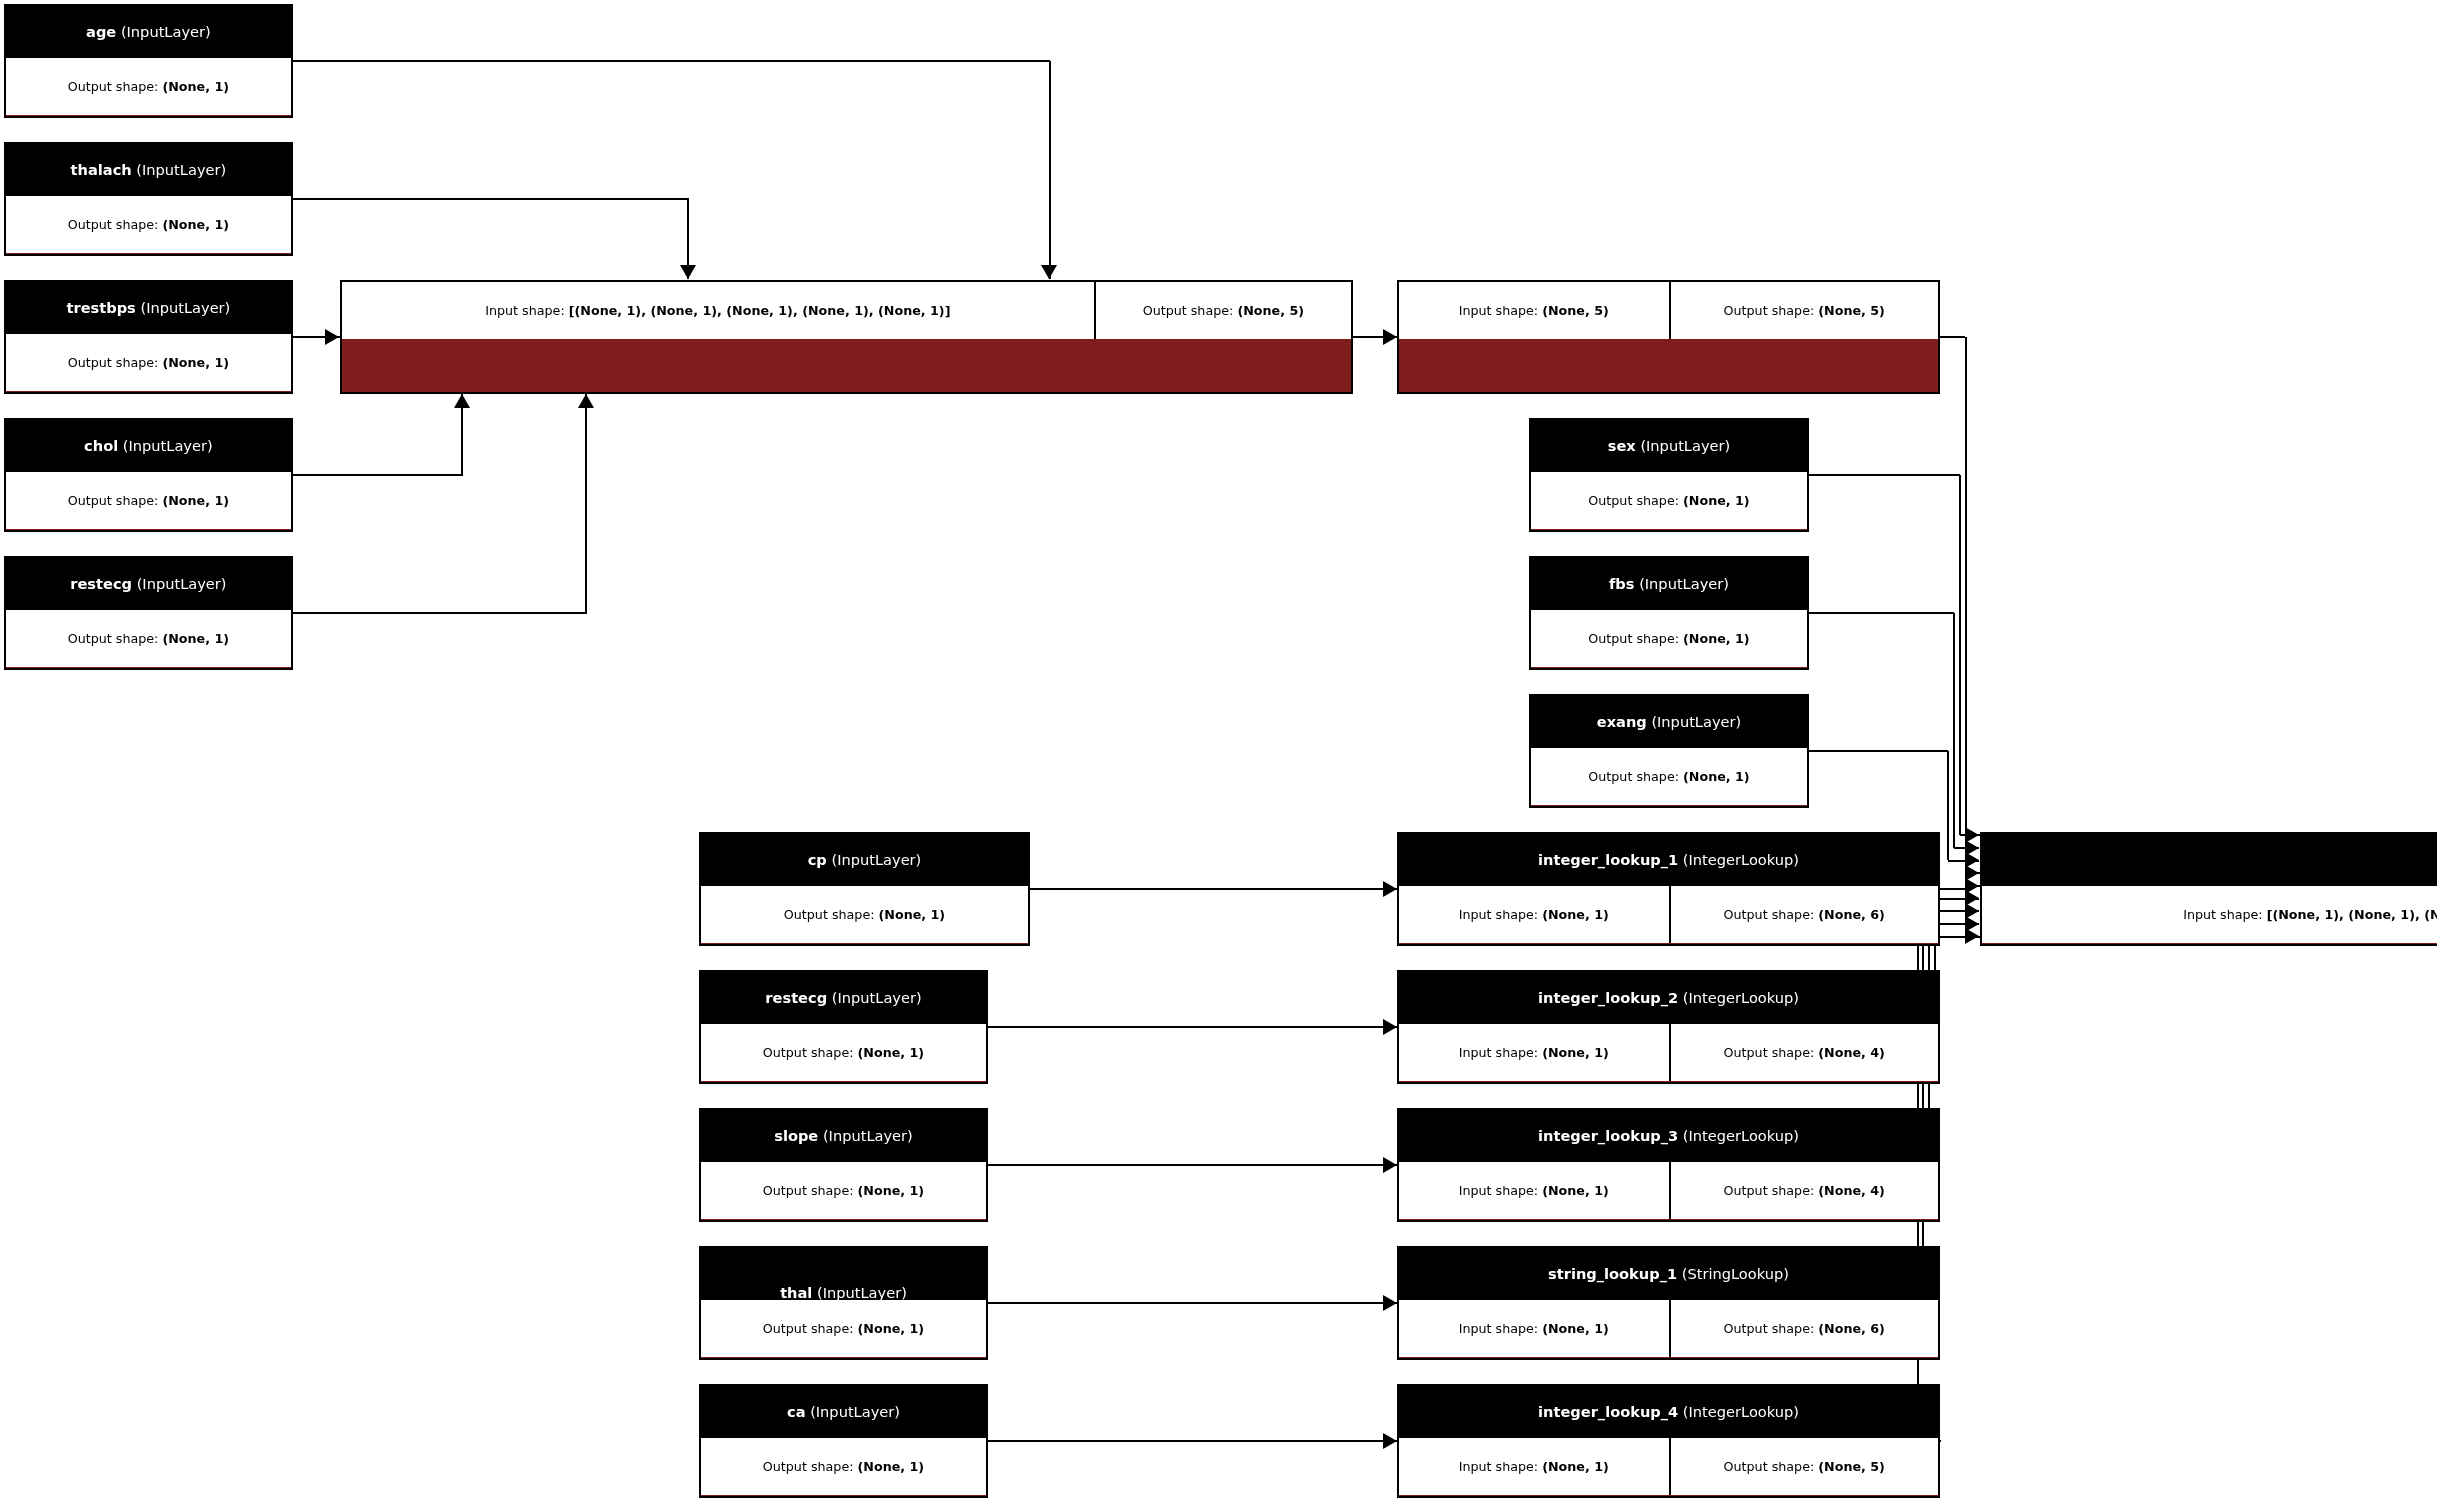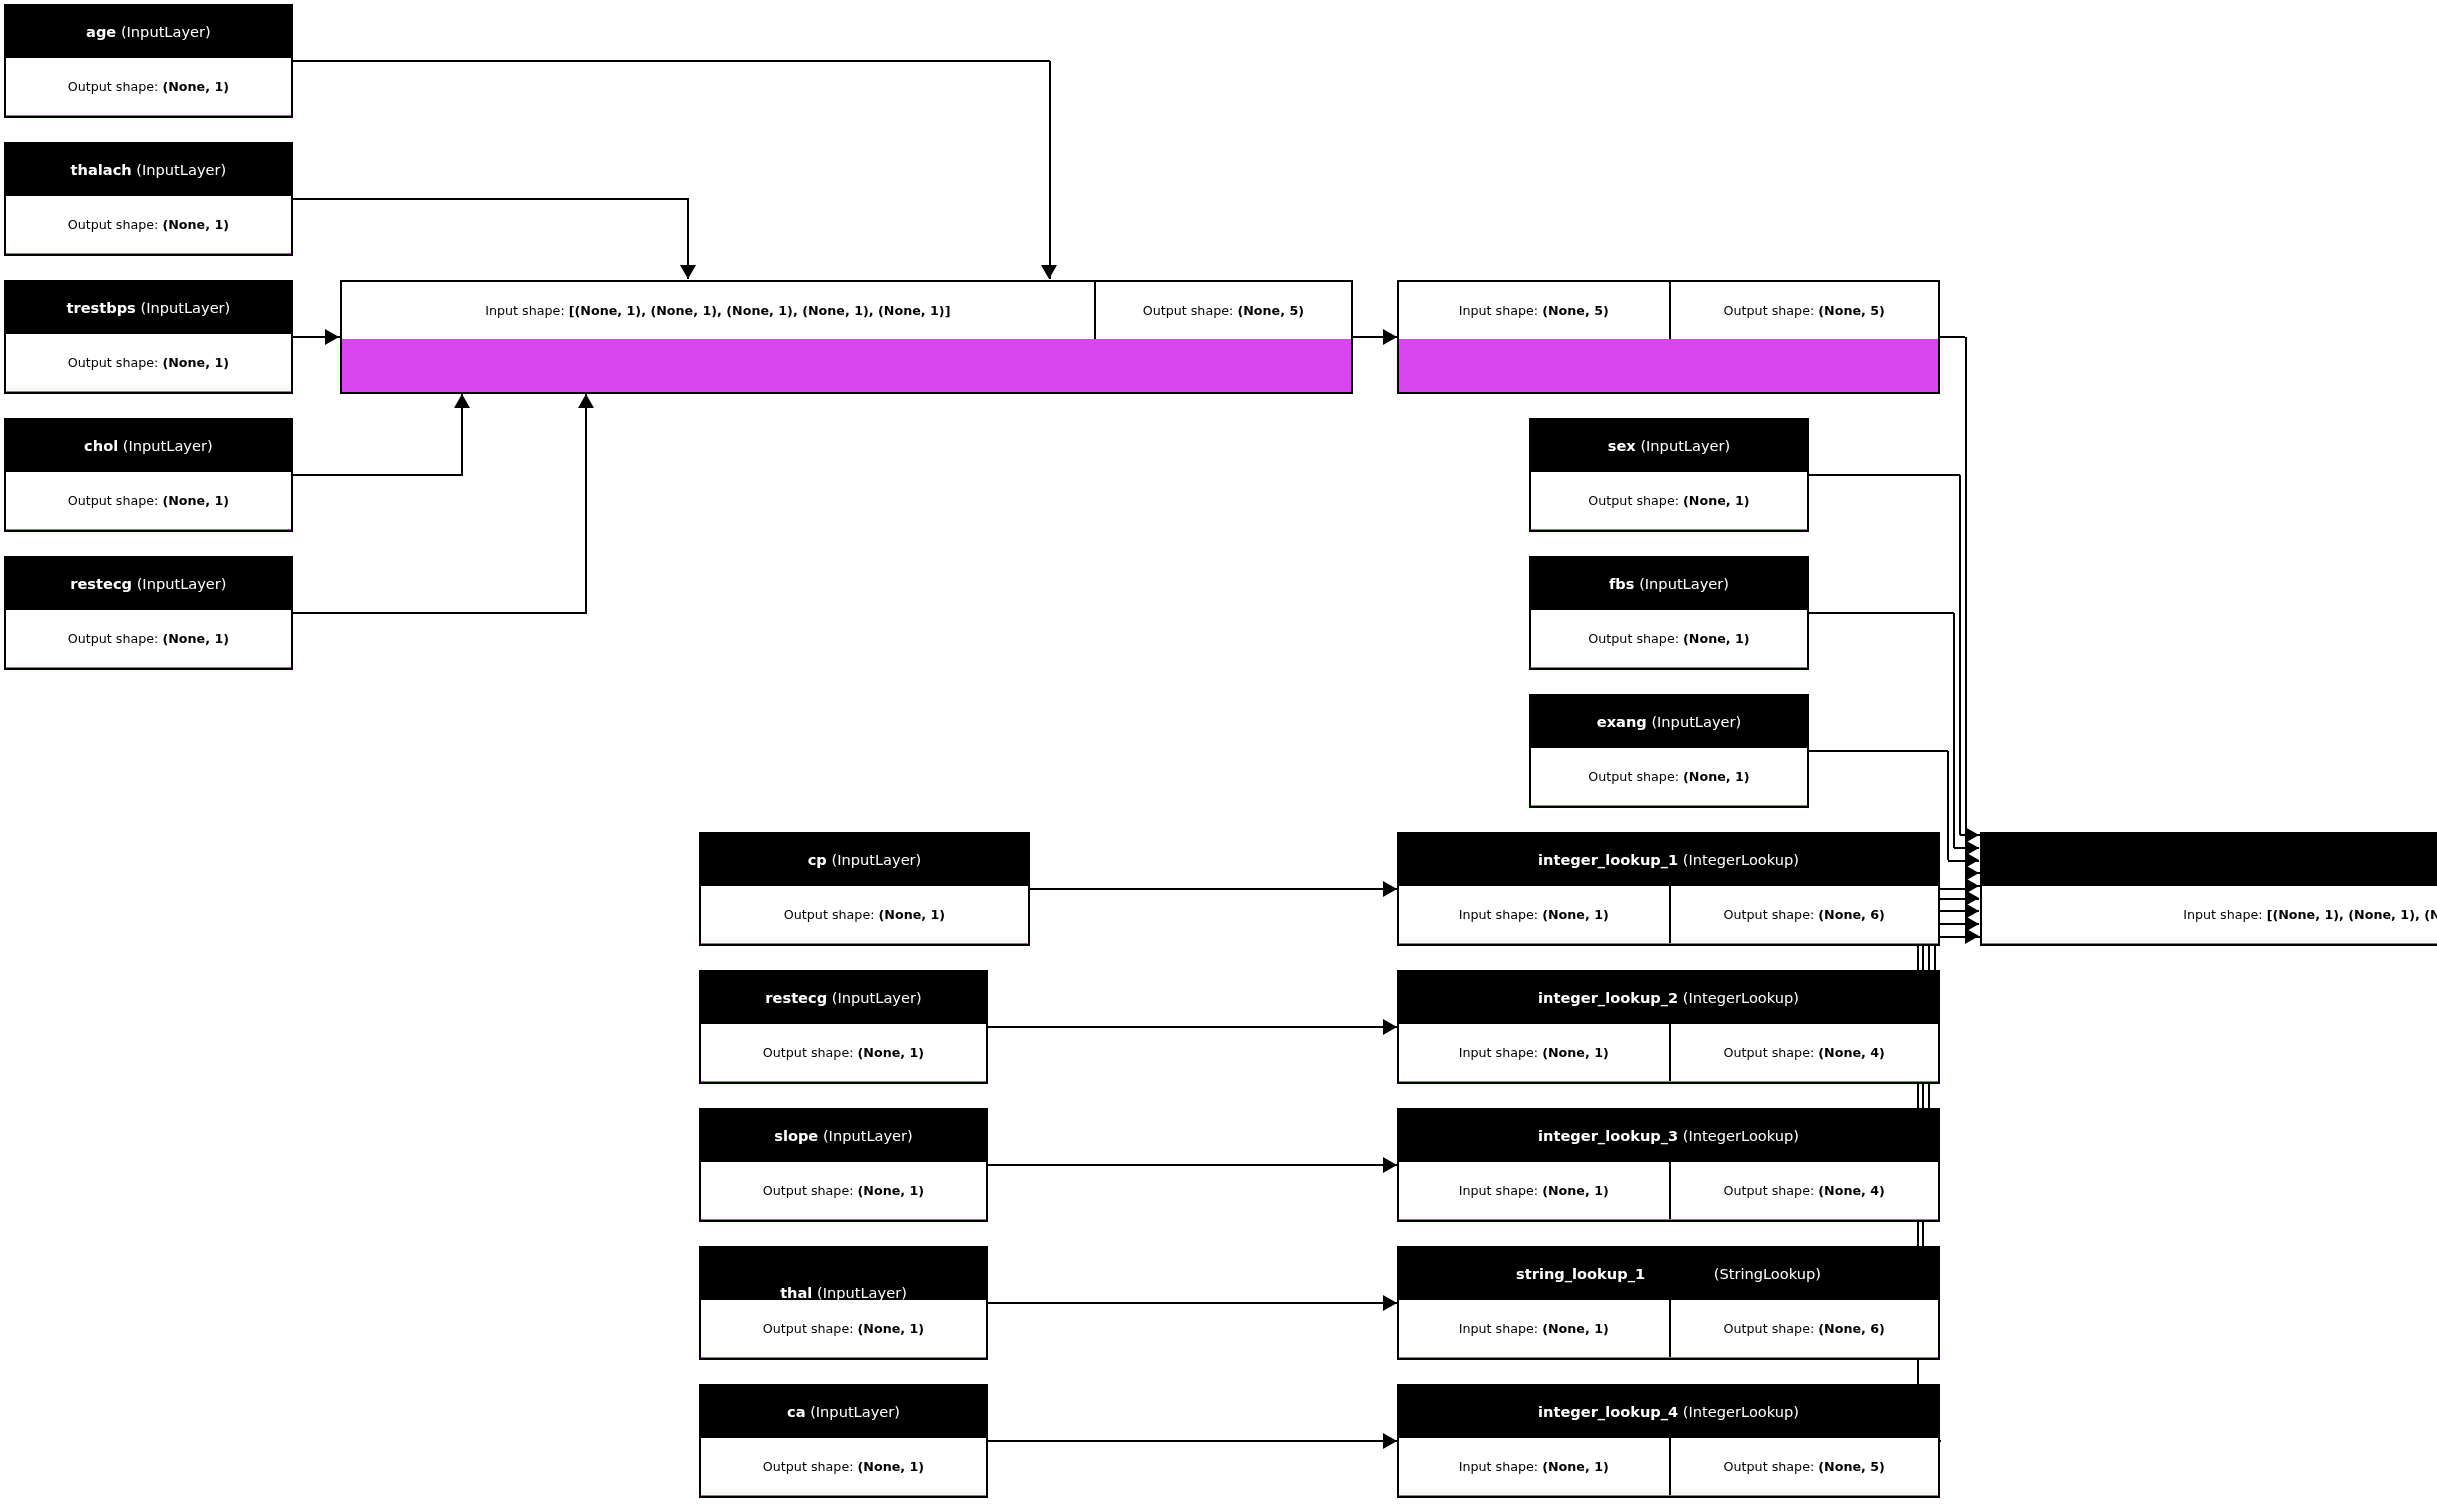--- a/index.html
+++ b/index.html
@@ -1,20 +1,20 @@
 <!DOCTYPE html>
 <html style="font-size:7.8px"><head>
 <meta charset="utf-8">
 <style>
   html,body{margin:0;padding:0;background:#ffffff;}
   body{font-family:"DejaVu Sans","Liberation Sans",sans-serif;}
   #canvas{position:relative;width:3471px;height:1506px;background:#ffffff;overflow:hidden;}
 
   
-  .node{position:absolute;box-sizing:border-box;border:2.9px solid #000000;background:#d946ef;}
+  .node{position:absolute;box-sizing:border-box;border:2.9px solid #000000;background:#7f1d1d;}
   .node .title{
     color:#ffffff;background:#000000;text-align:center;
     font-size:14.6px;line-height:1.05;white-space:nowrap;
     display:flex;align-items:center;justify-content:center;
     box-sizing:border-box;overflow:hidden;
   }
   .node .title b{font-weight:bold;}
   .node .title .cls{font-weight:normal;}
   .node .shapes{display:flex;background:#000000;box-sizing:border-box;}
   .node .cell{
@@ -207,21 +207,21 @@
         </div>
       </div>
       <div class="node" style="left: 1397px; top: 1108px; width: 543px; height: 114px;">
         <div class="title" style="height: 52px;"><b>integer_lookup_3</b>&nbsp;<span class="cls">(IntegerLookup)</span></div>
         <div class="shapes" style="height: 57px;">
           <div class="cell" style="flex: 0 0 50%;"><span>Input shape:</span>&nbsp;<b>(None, 1)</b></div>
           <div class="cell" style="flex: 0 0 50%;"><span>Output shape:</span>&nbsp;<b>(None, 4)</b></div>
         </div>
       </div>
       <div class="node" style="left: 1397px; top: 1246px; width: 543px; height: 114px;">
-        <div class="title" style="height: 52px; gap: 32px;"><b>string_lookup_1</b>&nbsp;<span class="cls">(StringLookup)</span></div>
+        <div class="title" style="height: 52px;"><b>string_lookup_1</b>&nbsp;<span class="cls">(StringLookup)</span></div>
         <div class="shapes" style="height: 57px;">
           <div class="cell" style="flex: 0 0 50%;"><span>Input shape:</span>&nbsp;<b>(None, 1)</b></div>
           <div class="cell" style="flex: 0 0 50%;"><span>Output shape:</span>&nbsp;<b>(None, 6)</b></div>
         </div>
       </div>
       <div class="node" style="left: 1397px; top: 1384px; width: 543px; height: 114px;">
         <div class="title" style="height: 52px;"><b>integer_lookup_4</b>&nbsp;<span class="cls">(IntegerLookup)</span></div>
         <div class="shapes" style="height: 57px;">
           <div class="cell" style="flex: 0 0 50%;"><span>Input shape:</span>&nbsp;<b>(None, 1)</b></div>
           <div class="cell" style="flex: 0 0 50%;"><span>Output shape:</span>&nbsp;<b>(None, 5)</b></div>

